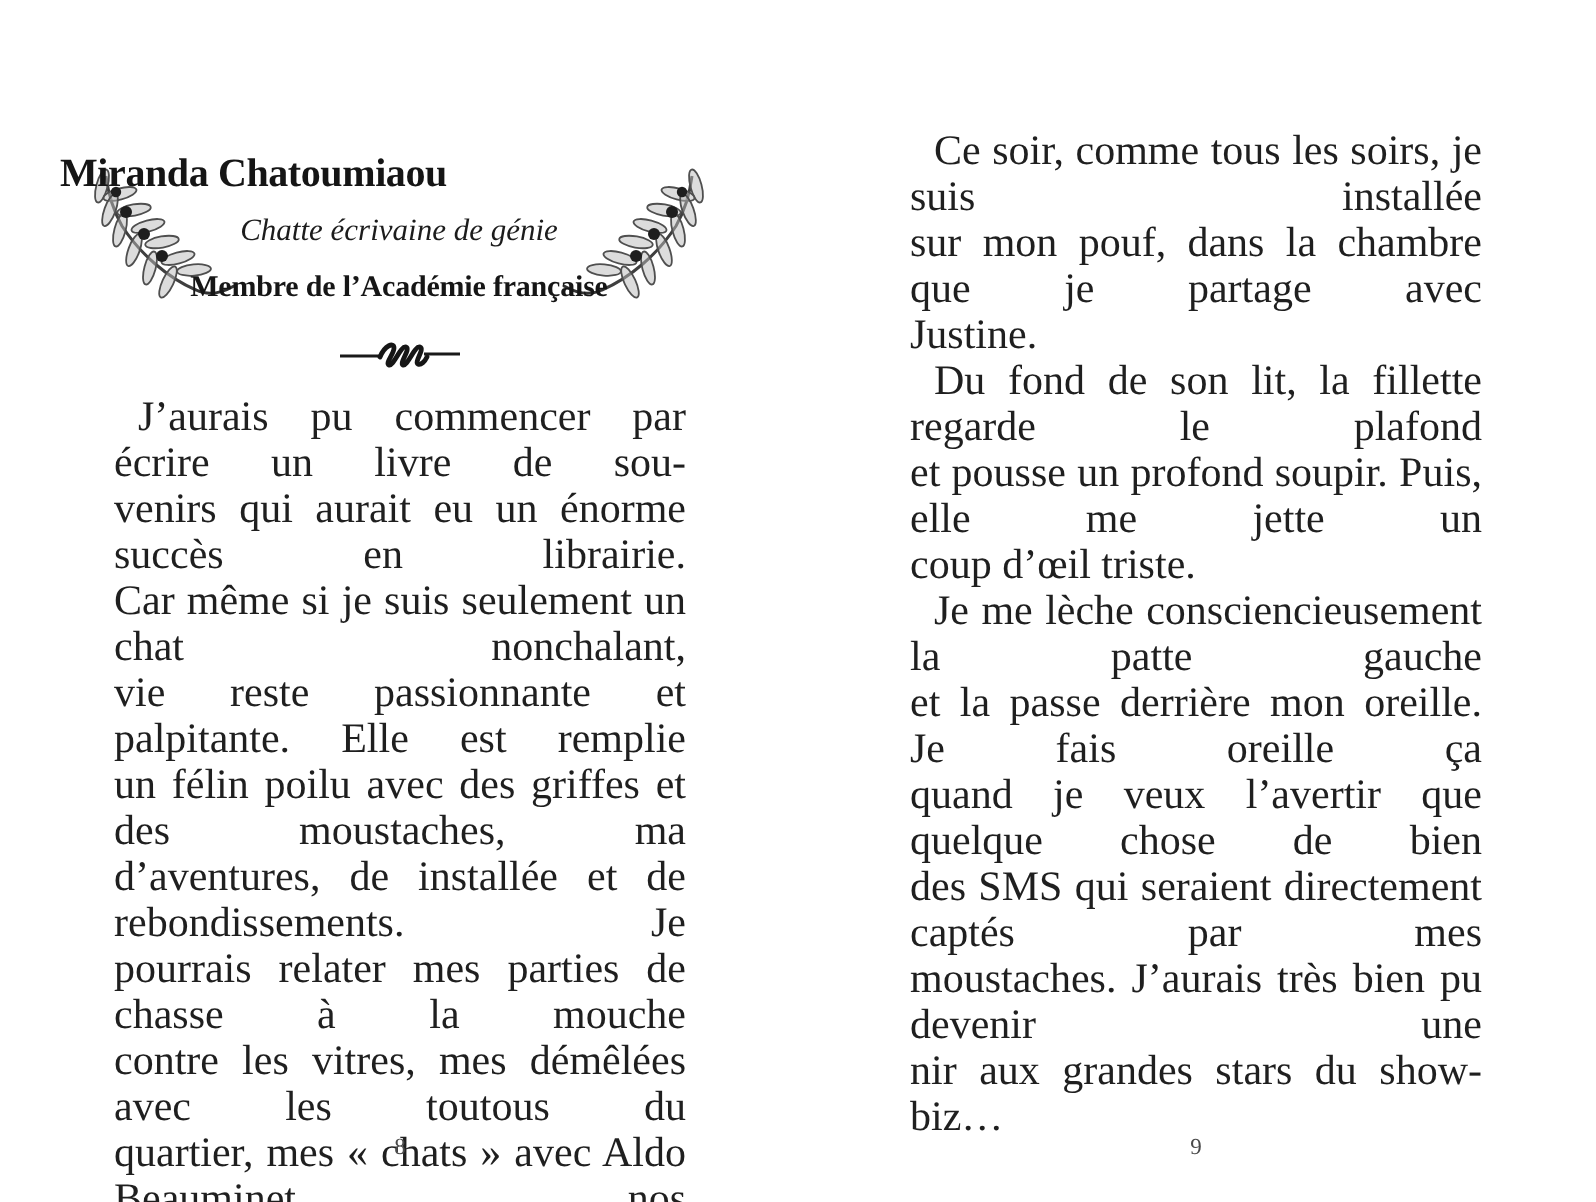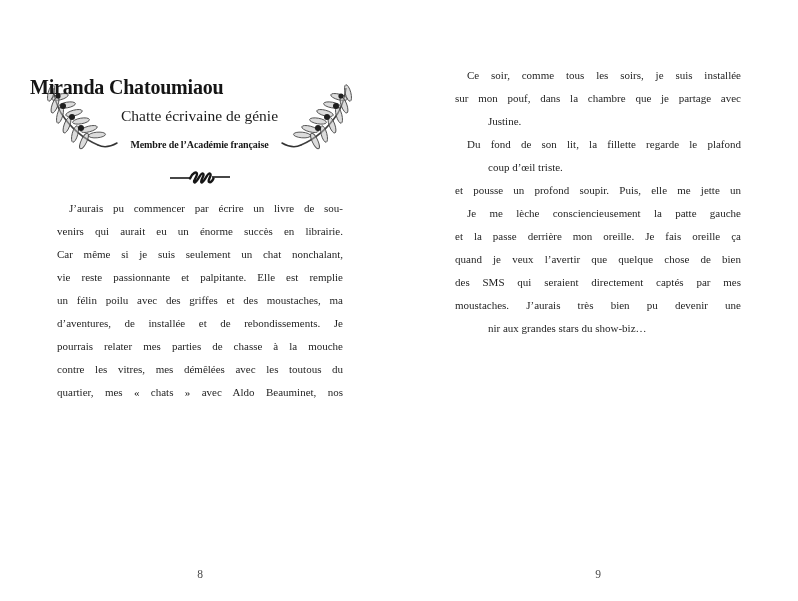--- a/index.html
+++ b/index.html
@@ -11,41 +11,41 @@
   .edge-top{position:absolute;top:0;left:0;width:798px;height:1px;background:#a6a6a6;}
   .edge-bottom{position:absolute;top:598px;left:0;width:798px;height:2px;background:#c9cccf;}
 
   .book-page{position:absolute;top:0;width:399px;height:601px;background:#ffffff;}
   #page-left{left:0;}
   #page-right{left:399px;}
 
   .head-title{position:absolute;left:30px;top:75px;width:339px;
     font-weight:bold;font-size:20px;letter-spacing:-0.2px;color:#151515;line-height:24px;}
   .head-sub{position:absolute;left:30px;top:106px;width:339px;text-align:center;
-    font-size:15.5px;color:#1c1c1c;line-height:20px;}
+    font-style:italic;font-size:15.5px;color:#1c1c1c;line-height:20px;}
   .head-aff{position:absolute;left:30px;top:135px;width:339px;text-align:center;
-    font-weight:bold;font-size:10px;letter-spacing:-0.1px;color:#161616;line-height:19px;}
+    font-weight:bold;font-size:15px;letter-spacing:-0.1px;color:#161616;line-height:19px;}
   .head-divider{position:absolute;left:30px;top:168px;width:339px;text-align:center;line-height:0;}
 
   .branch{position:absolute;width:84px;height:80px;}
   #branch-left{left:34px;top:83px;}
   #branch-right{left:281px;top:83px;transform:scaleX(-1);}
 
   .text-col{position:absolute;width:286px;}
   #left-text{left:57px;top:197px;}
   #right-text{left:56px;top:64px;}
 
   .paragraph{margin:0;}
   .book-line{
-    font-size:11px;line-height:23px;color:#1f1f1f;
+    font-size:21px;line-height:23px;color:#1f1f1f;
     text-align:justify;text-align-last:justify;
     -moz-text-align-last:justify;white-space:normal;
   }
   .book-line.par-first{text-indent:12px;}
-  .book-line.par-last{text-align-last:left;margin-left:33px;-moz-text-align-last:left;}
+  .book-line.par-last{text-align-last:left;-moz-text-align-last:left;}
 
   .pagenum{position:absolute;top:567px;width:286px;text-align:center;
     font-size:11.5px;color:#4a4a4a;line-height:14px;}
   #pn-left{left:57px;}
   #pn-right{left:56px;}
 
   svg{overflow:visible;}
 </style>
 </head>
 <body>
@@ -121,22 +121,22 @@
 
 <div id="page-right" class="book-page">
   <div id="right-text" class="text-col">
       <div class="paragraph">
         <div class="book-line par-first">Ce soir, comme tous les soirs, je suis installée</div>
         <div class="book-line">sur mon pouf, dans la chambre que je partage avec</div>
         <div class="book-line par-last">Justine.</div>
       </div>
       <div class="paragraph">
         <div class="book-line par-first">Du fond de son lit, la fillette regarde le plafond</div>
+        <div class="book-line">et pousse un profond soupir. Puis, elle me jette un</div>
         <div class="book-line par-last">coup d’œil triste.</div>
-        <div class="book-line">et pousse un profond soupir. Puis, elle me jette un</div>
       </div>
       <div class="paragraph">
         <div class="book-line par-first">Je me lèche consciencieusement la patte gauche</div>
         <div class="book-line">et la passe derrière mon oreille. Je fais oreille ça</div>
         <div class="book-line">quand je veux l’avertir que quelque chose de bien</div>
         <div class="book-line">des SMS qui seraient directement captés par mes</div>
         <div class="book-line">moustaches. J’aurais très bien pu devenir une</div>
         <div class="book-line par-last">nir aux grandes stars du show-biz…</div>
       </div>
     </div>

